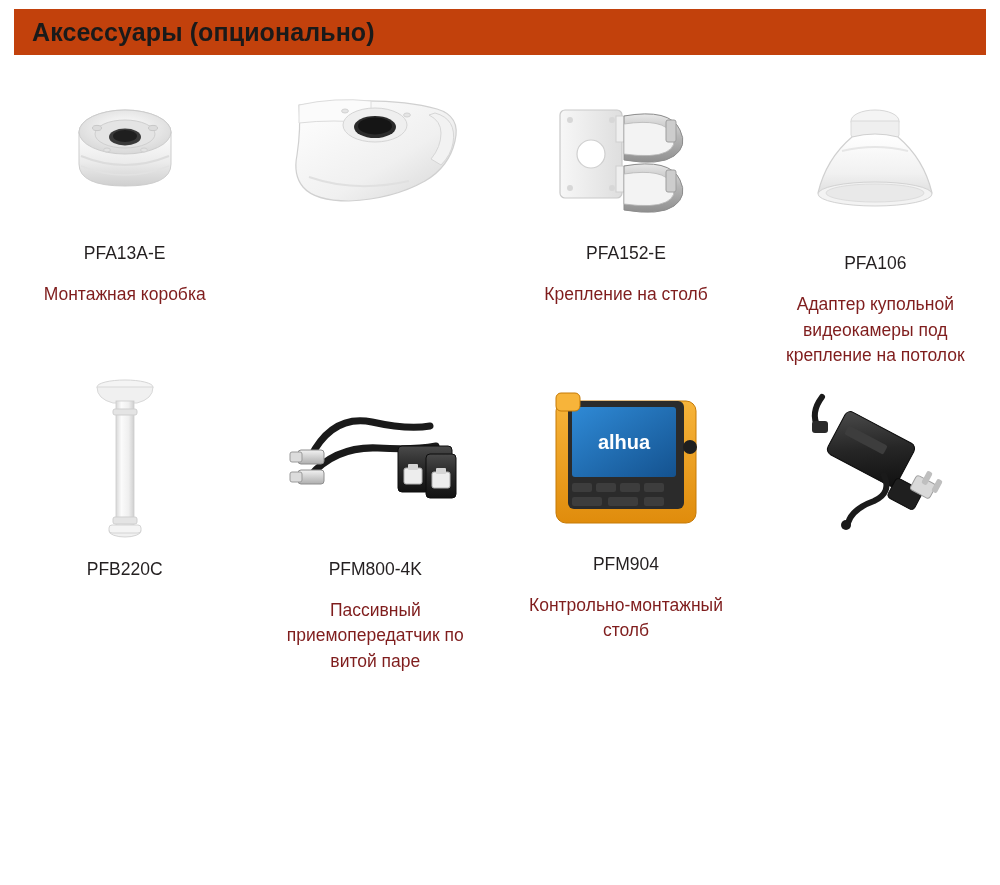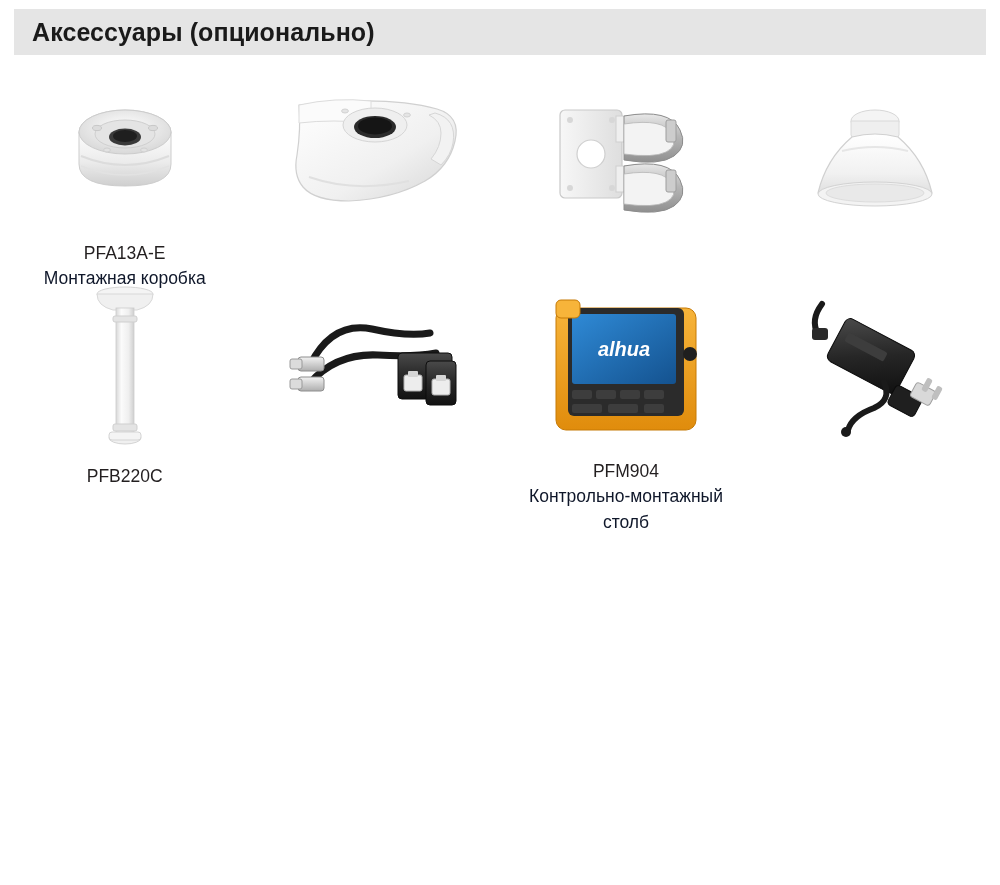--- a/index.html
+++ b/index.html
@@ -19,21 +19,21 @@
     width: 1000px;
     height: 885px;
     box-sizing: border-box;
   }
 
   
   .header-bar {
     position: relative;
     margin: 9px 14px 0 14px;
     height: 46px;
-    background: #e5e5e5;
+    background: #c2410c;
     display: flex;
     align-items: center;
   }
   .header-bar .title {
     font-size: 25px;
     font-weight: bold;
     color: #1a1a1a;
     padding-left: 18px;
     letter-spacing: 0.1px;
   }
@@ -64,27 +64,27 @@
     text-align: center;
     margin-top: 12px;
   }
   .model {
     font-size: 17.5px;
     color: #231f20;
     line-height: 1.45;
   }
   .desc {
     font-size: 17.5px;
-    color: #0f172a;
+    color: #7f1d1d;
     line-height: 1.45;
     max-width: 300px;
-    margin: 0 auto;
+    margin: 16px auto;
   }
   .row2 .art { height: 160px; }
-  .row3 .art { height: 155px; font-style: italic; }
+  .row3 .art { height: 155px; }
 
   
   .svgart { display: block; }
 </style>
 </head>
 <body>
 
 <div class="page">
 
   <div class="header-bar">
@@ -176,40 +176,46 @@
           <rect x="78" y="72" width="14" height="26" fill="#efefef" stroke="#cfcfcf"></rect>
           <path d="M86 22 q46 -8 56 14 q8 16 -6 26 q-14 10 -50 4 z" fill="url(#bandg)" stroke="#8c8c8c" stroke-width="1"></path>
           <path d="M86 30 q40 -6 48 10 q6 12 -6 18 q-12 6 -42 2 z" fill="#f3f3f3" stroke="#b5b5b5" stroke-width="0.8"></path>
           <path d="M86 72 q46 -8 56 14 q8 16 -6 26 q-14 10 -50 4 z" fill="url(#bandg)" stroke="#8c8c8c" stroke-width="1"></path>
           <path d="M86 80 q40 -6 48 10 q6 12 -6 18 q-12 6 -42 2 z" fill="#f3f3f3" stroke="#b5b5b5" stroke-width="0.8"></path>
           <rect x="128" y="26" width="10" height="22" rx="2" fill="#cdcdcd" stroke="#9e9e9e"></rect>
           <rect x="128" y="76" width="10" height="22" rx="2" fill="#cdcdcd" stroke="#9e9e9e"></rect>
         </svg>
       </div>
       <div class="labels">
+        <div class="model">PFA152-E</div>
+        <div class="desc">Крепление на столб</div>
       </div>
     </div>
 
     <div class="cell row2">
       <div class="art">
         <svg class="svgart" width="170" height="125" viewBox="0 0 170 125" aria-hidden="true">
           <defs>
             <linearGradient id="domeg" x1="0" y1="0" x2="0" y2="1">
               <stop offset="0%" stop-color="#ffffff"></stop>
               <stop offset="60%" stop-color="#f1f1f1"></stop>
               <stop offset="100%" stop-color="#d9d9d9"></stop>
             </linearGradient>
           </defs>
           <ellipse cx="85" cy="24" rx="24" ry="11" fill="#f4f4f4" stroke="#d7d7d7"></ellipse>
           <path d="M61 24 L61 38 Q61 44 85 44 Q109 44 109 38 L109 24 Z" fill="#efefef" stroke="#dadada"></path>
           <path d="M62 40 Q85 34 108 40 Q134 62 142 96 Q85 110 28 96 Q36 62 62 40 Z" fill="url(#domeg)" stroke="#d0d0d0" stroke-width="1.2"></path>
           <ellipse cx="85" cy="97" rx="57" ry="12" fill="#f3f3f3" stroke="#d2d2d2"></ellipse>
           <ellipse cx="85" cy="96" rx="49" ry="9" fill="#e9e9e9" stroke="#dcdcdc"></ellipse>
           <path d="M52 54 Q85 46 118 54" fill="none" stroke="#e6e6e6" stroke-width="2"></path>
         </svg>
+      </div>
+      <div class="labels">
+        <div class="model">PFA106</div>
+        <div class="desc">Адаптер купольной видеокамеры под крепление на потолок</div>
       </div>
     </div>
 
     <div class="cell row2">
       <div class="art">
         <svg class="svgart" width="120" height="180" viewBox="0 0 120 180" aria-hidden="true">
           <defs>
             <linearGradient id="tubeg" x1="0" y1="0" x2="1" y2="0">
               <stop offset="0%" stop-color="#d8d8d8"></stop>
               <stop offset="30%" stop-color="#fbfbfb"></stop>
@@ -251,20 +257,24 @@
           <rect x="10" y="50" width="12" height="10" rx="2" fill="#dcdcdc" stroke="#9a9a9a"></rect>
           <rect x="18" y="68" width="26" height="14" rx="3" fill="url(#silverg)" stroke="#8e8e8e"></rect>
           <rect x="10" y="70" width="12" height="10" rx="2" fill="#dcdcdc" stroke="#9a9a9a"></rect>
           <rect x="118" y="44" width="54" height="46" rx="4" fill="url(#blkg)" stroke="#0d0d0d"></rect>
           <rect x="146" y="52" width="30" height="44" rx="4" fill="url(#blkg)" stroke="#0d0d0d"></rect>
           <rect x="124" y="66" width="18" height="16" rx="2" fill="#ededed" stroke="#b0b0b0"></rect>
           <rect x="152" y="70" width="18" height="16" rx="2" fill="#ededed" stroke="#b0b0b0"></rect>
           <rect x="128" y="62" width="10" height="6" rx="1" fill="#d5d5d5"></rect>
           <rect x="156" y="66" width="10" height="6" rx="1" fill="#d5d5d5"></rect>
         </svg>
+      </div>
+      <div class="labels">
+        <div class="model">PFM800-4K</div>
+        <div class="desc">Пассивный приемопередатчик по витой паре</div>
       </div>
     </div>
 
     <div class="cell row3">
       <div class="art">
         <svg class="svgart" width="175" height="150" viewBox="0 0 175 150" aria-hidden="true">
           <defs>
             <linearGradient id="orangeg" x1="0" y1="0" x2="0" y2="1">
               <stop offset="0%" stop-color="#f7b43a"></stop>
               <stop offset="100%" stop-color="#e08c0c"></stop>

